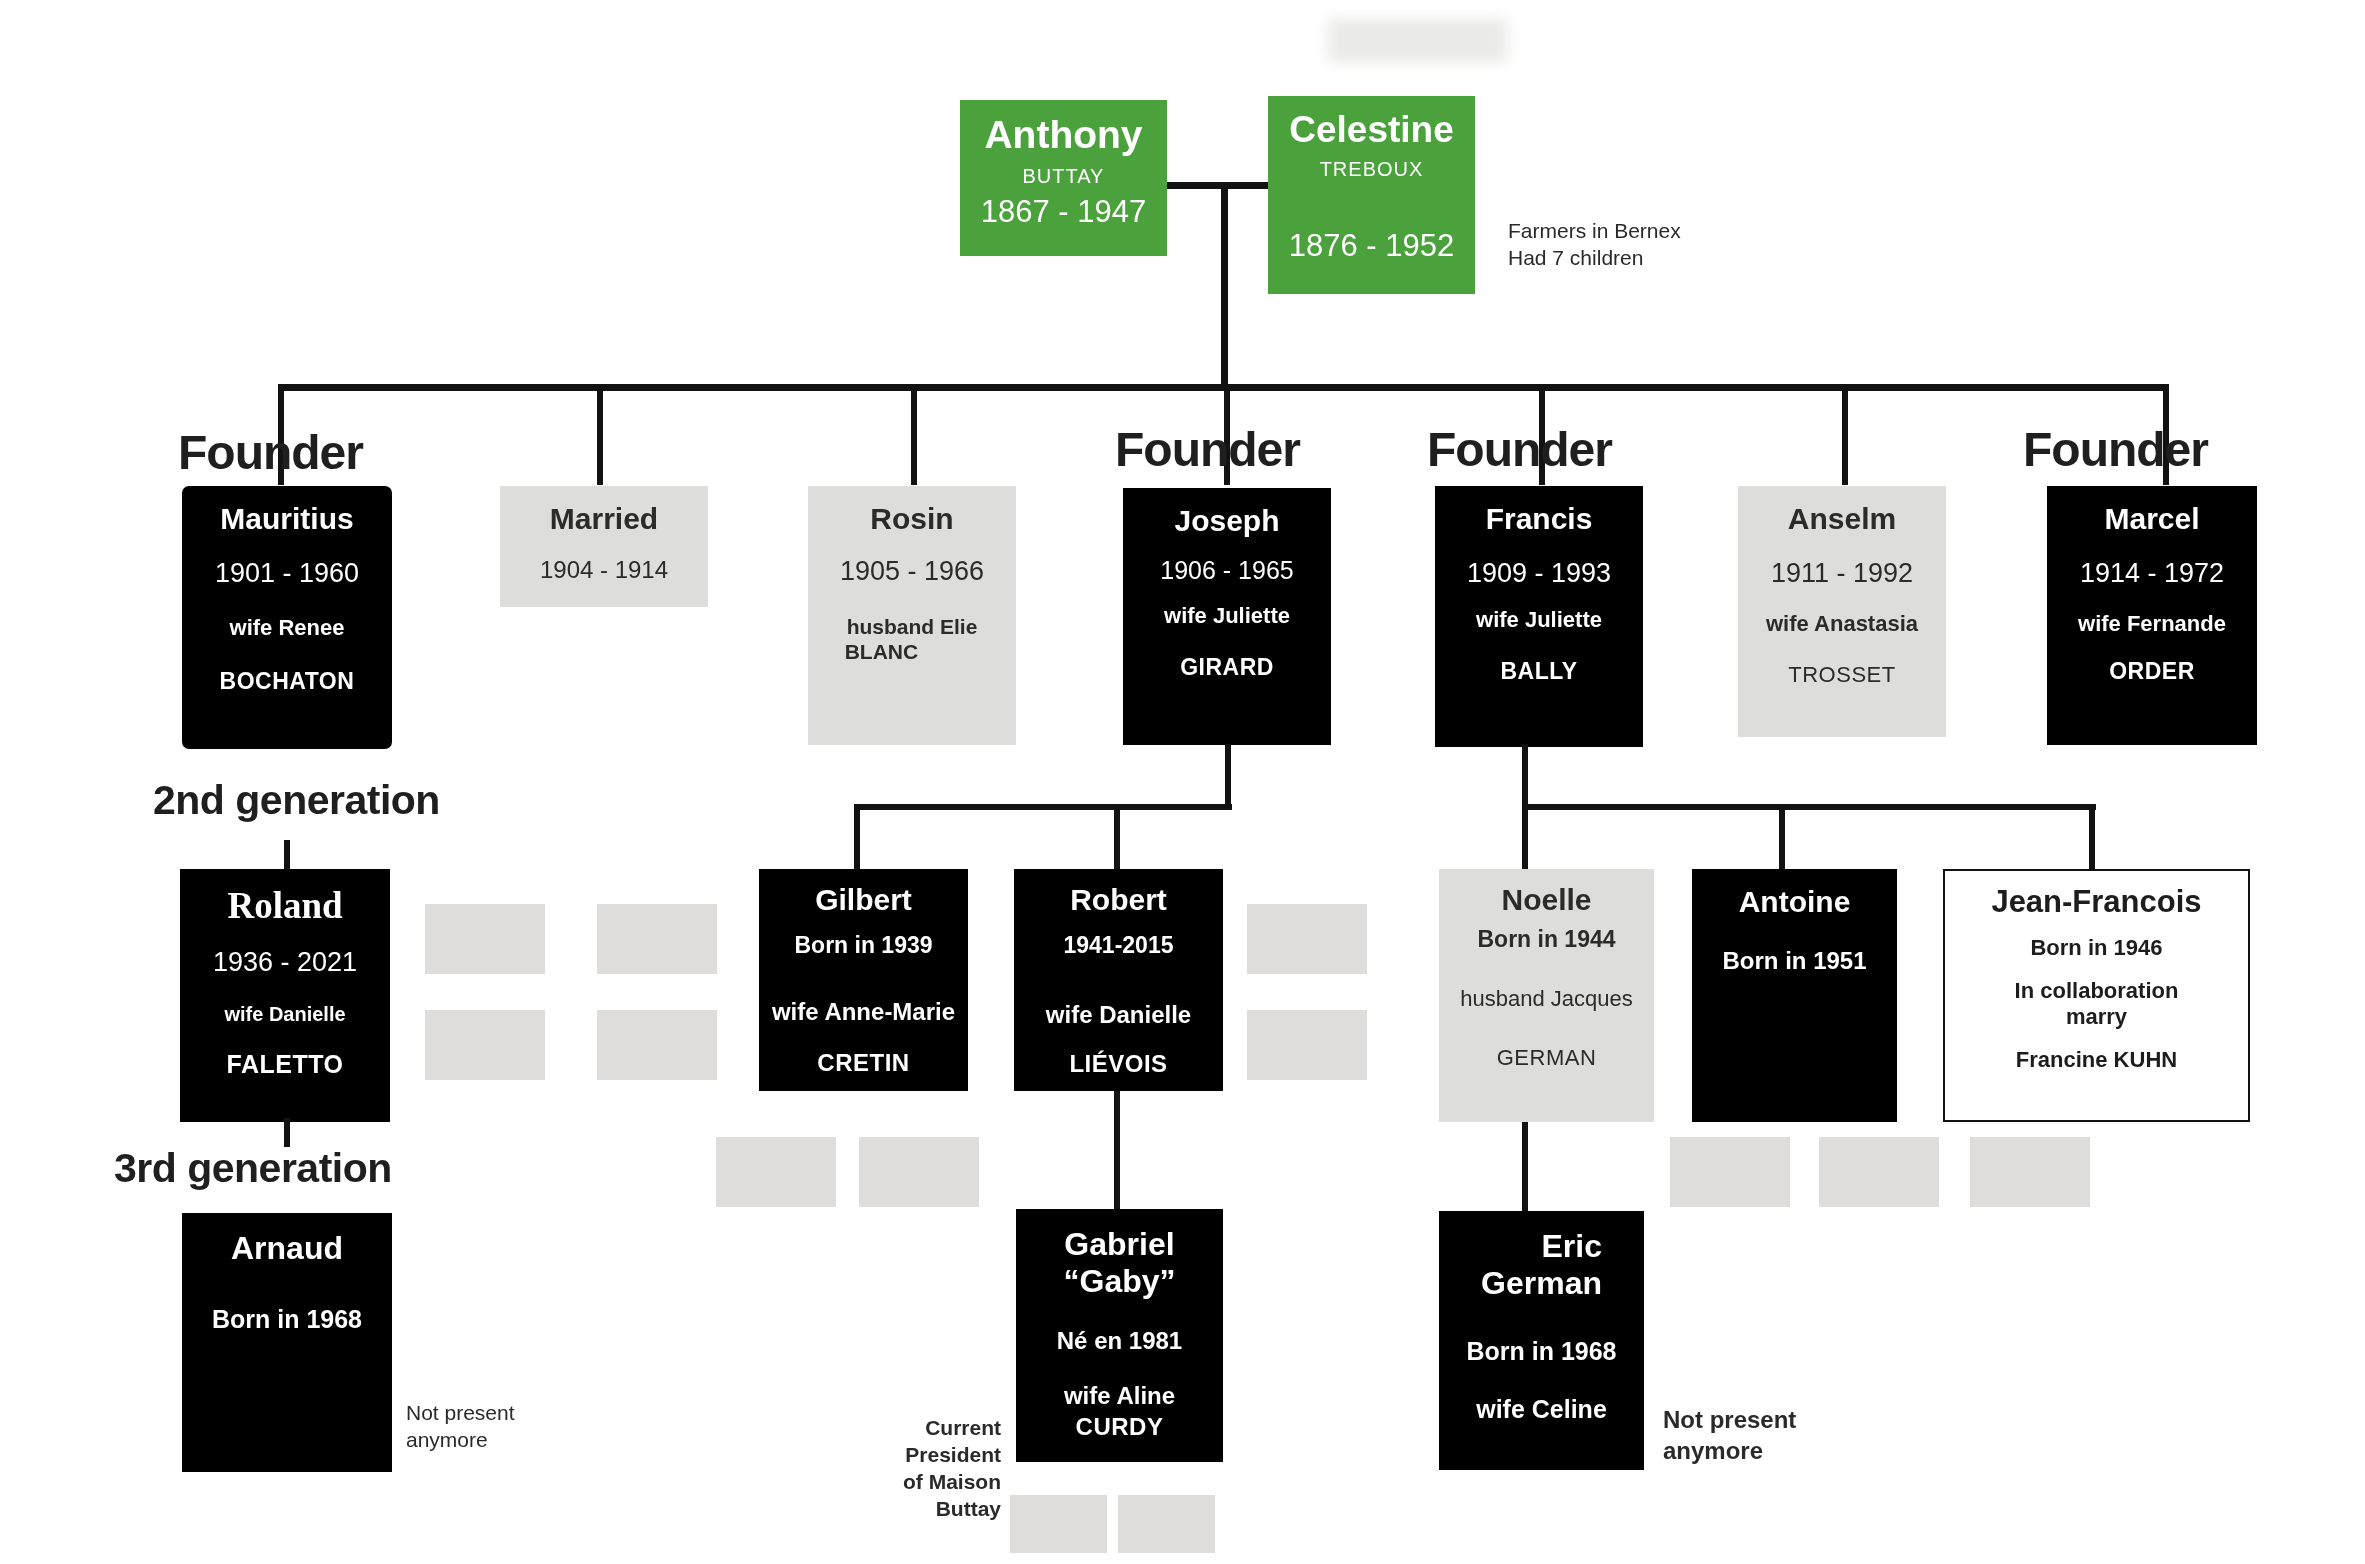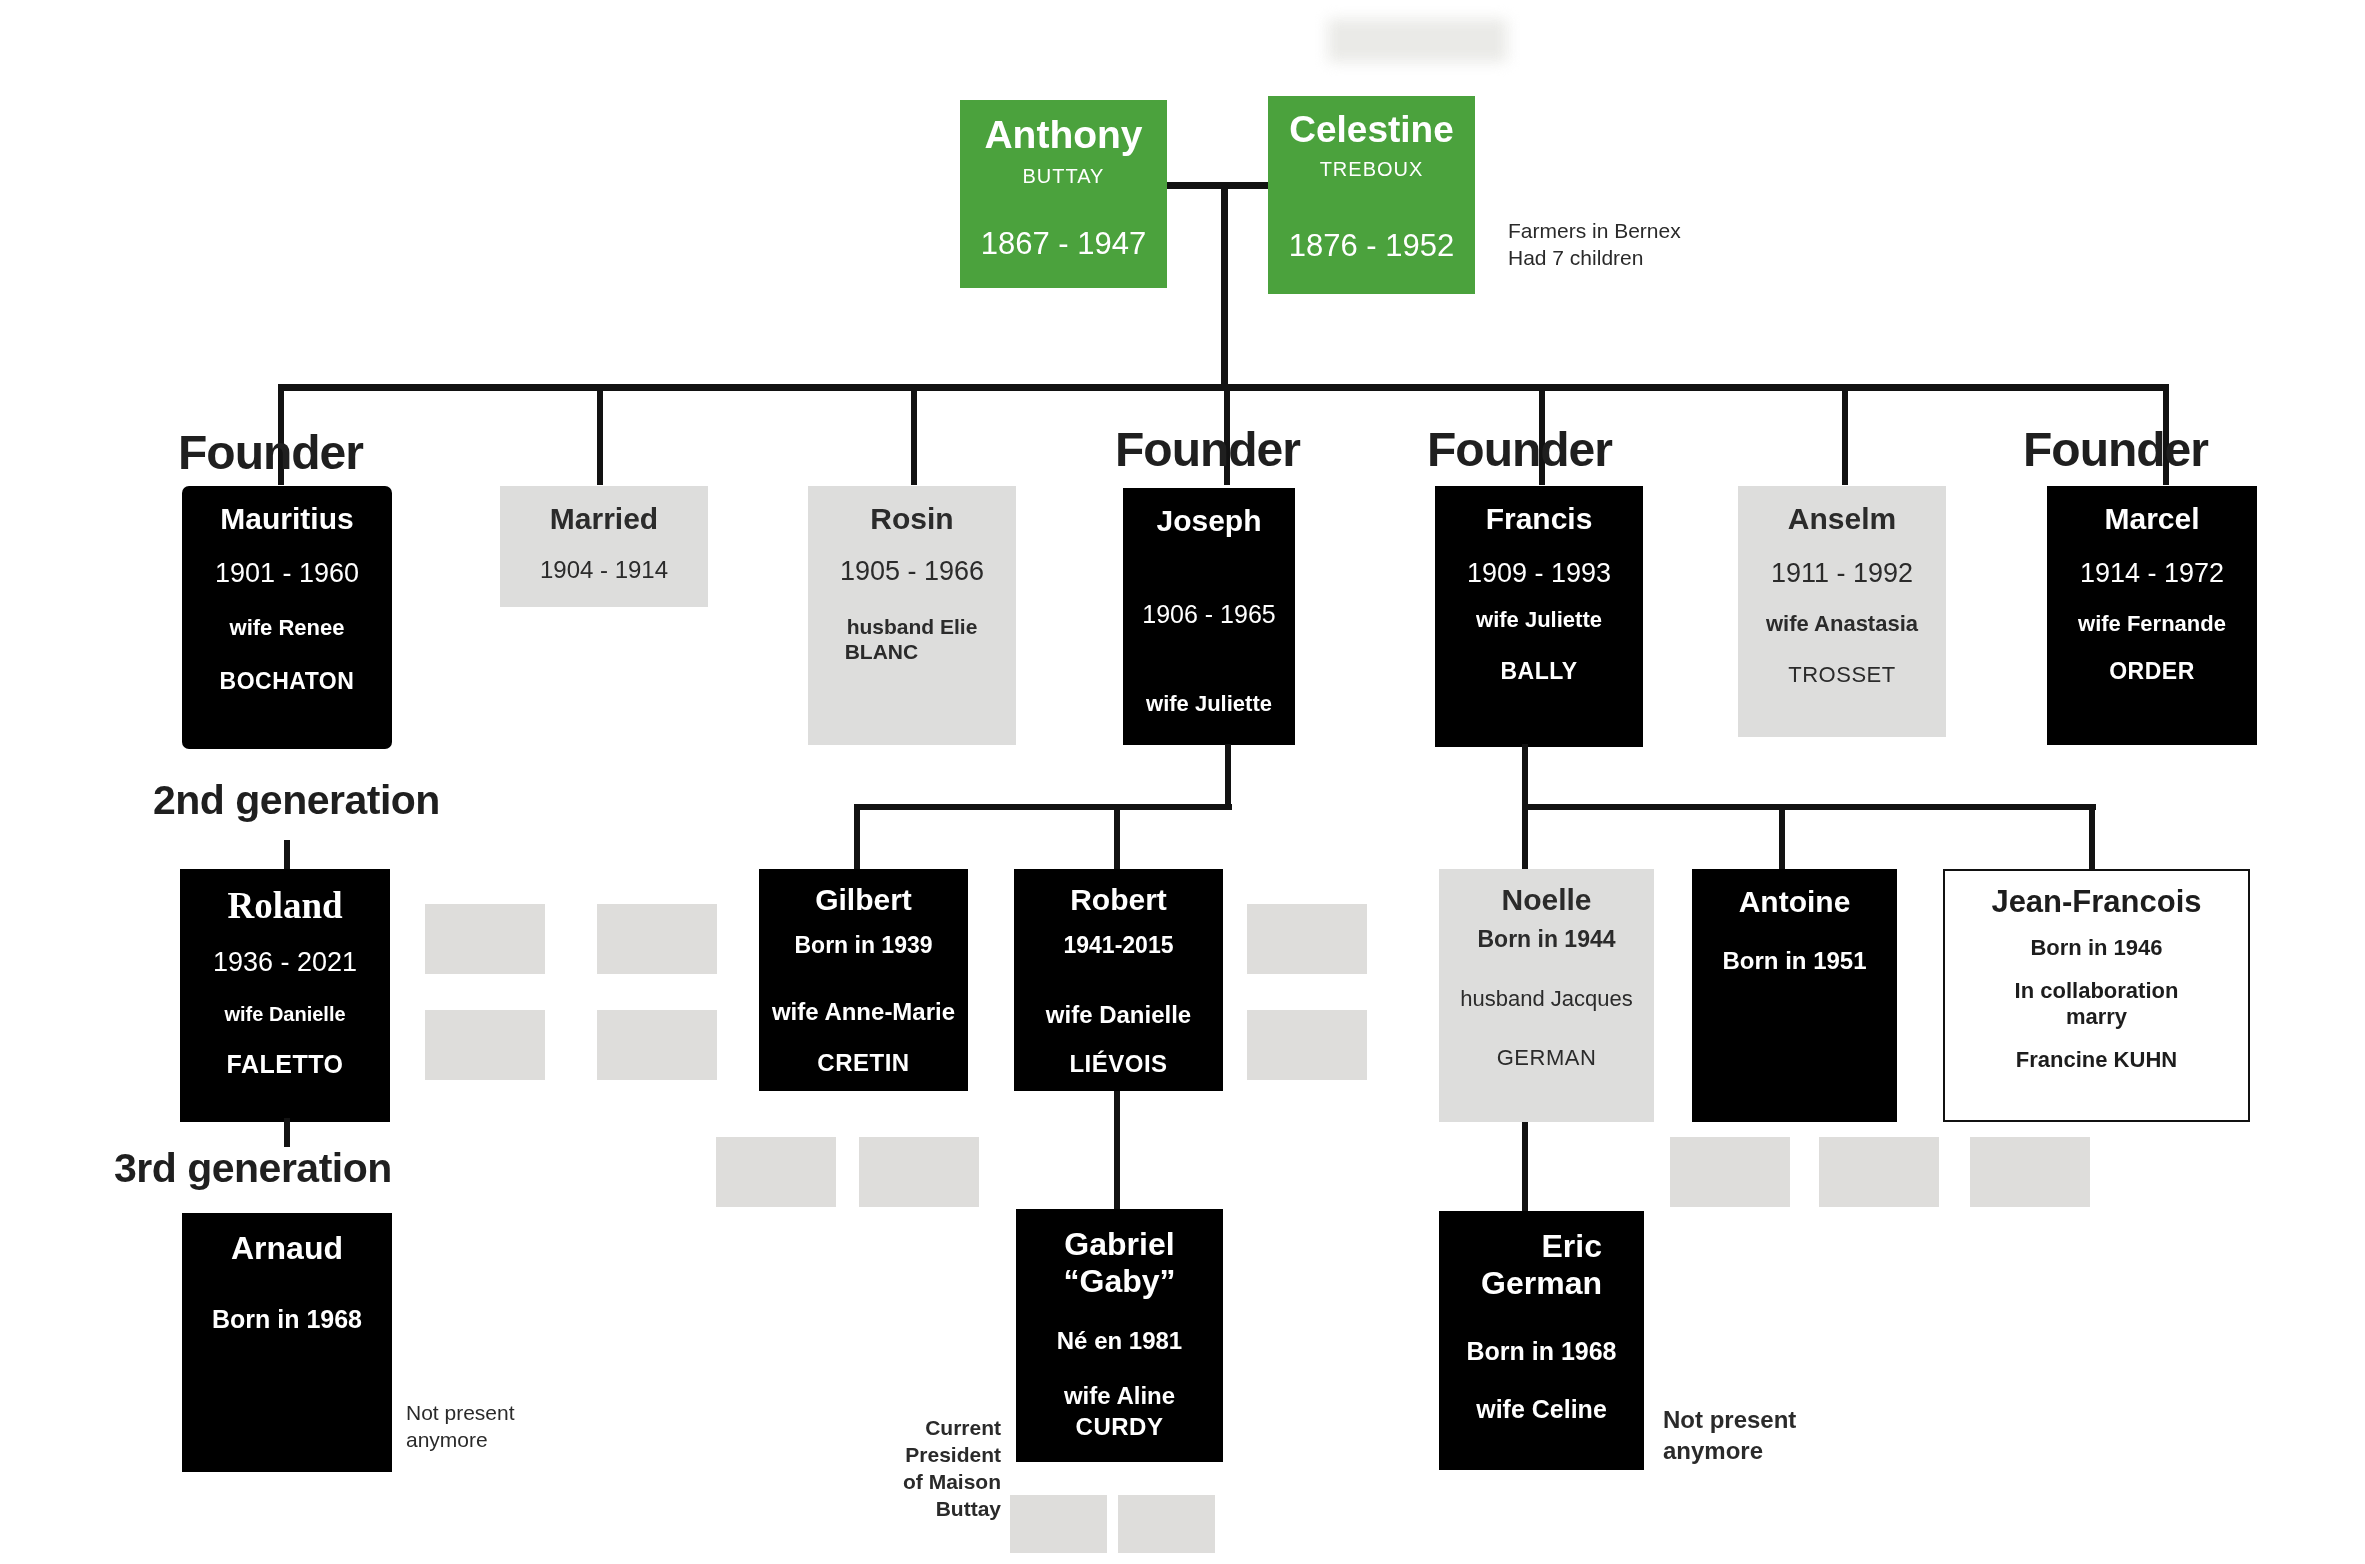--- a/index.html
+++ b/index.html
@@ -81,21 +81,21 @@
 </head>
 <body>
 
 <div id="stage">
 
   <div class="smudge" style="left:1328px; top:19.3px; width:179px; height:43px;"></div>
 
   <div class="line" style="left:1166px; top:182px; width:116px; height:6.8px;"></div>
   <div class="line" style="left:1221px; top:182px; width:6.8px; height:208px;"></div>
 
-  <div class="card green" style="left:960px; top:100px; width:207px; height:188px;">
+  <div class="card green" style="left:960px; top:100px; width:207px; height:156px;">
     <div class="nm" style="font-size:39px;">Anthony</div>
     <div class="ln" style="font-size:20px; letter-spacing:1px; margin-top:9.7px;">BUTTAY</div>
     <div class="ln" style="font-size:31px; margin-top:auto; margin-bottom:15.4px;">1867 - 1947</div>
   </div>
 
   <div class="card green" style="left:1268px; top:96px; width:207px; height:198px;">
     <div class="nm" style="font-size:37px;">Celestine</div>
     <div class="ln" style="font-size:20px; letter-spacing:1px; margin-top:9.7px;">TREBOUX</div>
     <div class="ln" style="font-size:31px; margin-top:auto; margin-bottom:19.3px;">1876 - 1952</div>
   </div>
@@ -130,21 +130,21 @@
     <div class="ln" style="font-size:24px; margin-top:21px;">1904 - 1914</div>
   </div>
 
   <div class="card grey" style="left:808px; top:486px; width:208px; height:259px;">
     <div class="nm" style="font-size:30px; margin-top:3.9px;">Rosin</div>
     <div class="ln" style="font-size:27px; margin-top:21px;">1905 - 1966</div>
     <div class="ln" style="font-size:21px; font-weight:700; margin-top:27px;">husband Elie</div>
     <div class="ln" style="font-size:21px; font-weight:700; align-self:flex-start; margin-left:29px;">BLANC</div>
   </div>
 
-  <div class="card black" style="left:1123px; top:488px; width:172px; height:257px;gap:44px;">
+  <div class="card black" style="left:1123px; top:488px; width:208px; height:257px;">
     <div class="nm" style="font-size:30px; margin-top:3.9px;">Joseph</div>
     <div class="ln" style="font-size:25px; margin-top:19.3px;">1906 - 1965</div>
     <div class="ln" style="font-size:22px; font-weight:700; margin-top:17.4px;">wife Juliette</div>
     <div class="ln" style="font-size:23px; font-weight:700; letter-spacing:0.5px; margin-top:25px;">GIRARD</div>
   </div>
 
   <div class="card black" style="left:1435px; top:486px; width:208px; height:261px;">
     <div class="nm" style="font-size:30px; margin-top:3.9px;">Francis</div>
     <div class="ln" style="font-size:27px; margin-top:23px;">1909 - 1993</div>
     <div class="ln" style="font-size:22px; font-weight:700; margin-top:17.4px;">wife Juliette</div>

